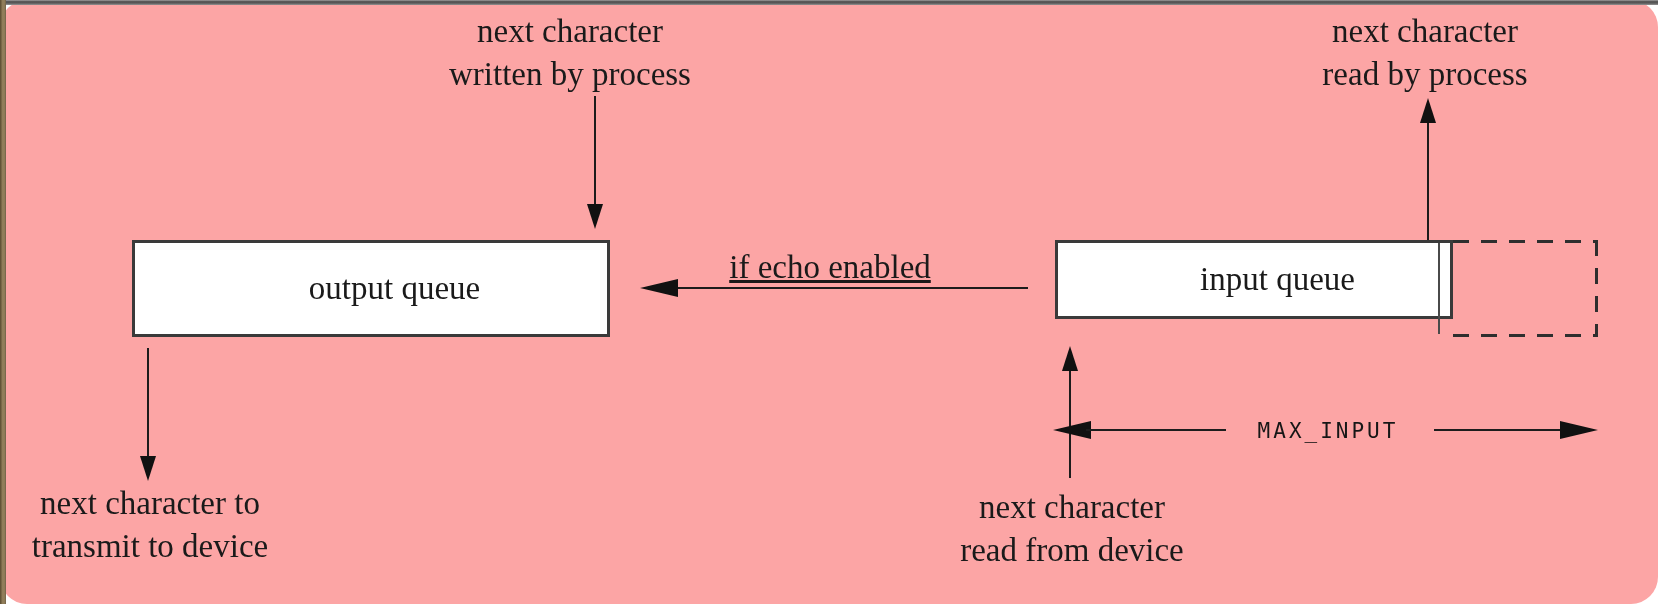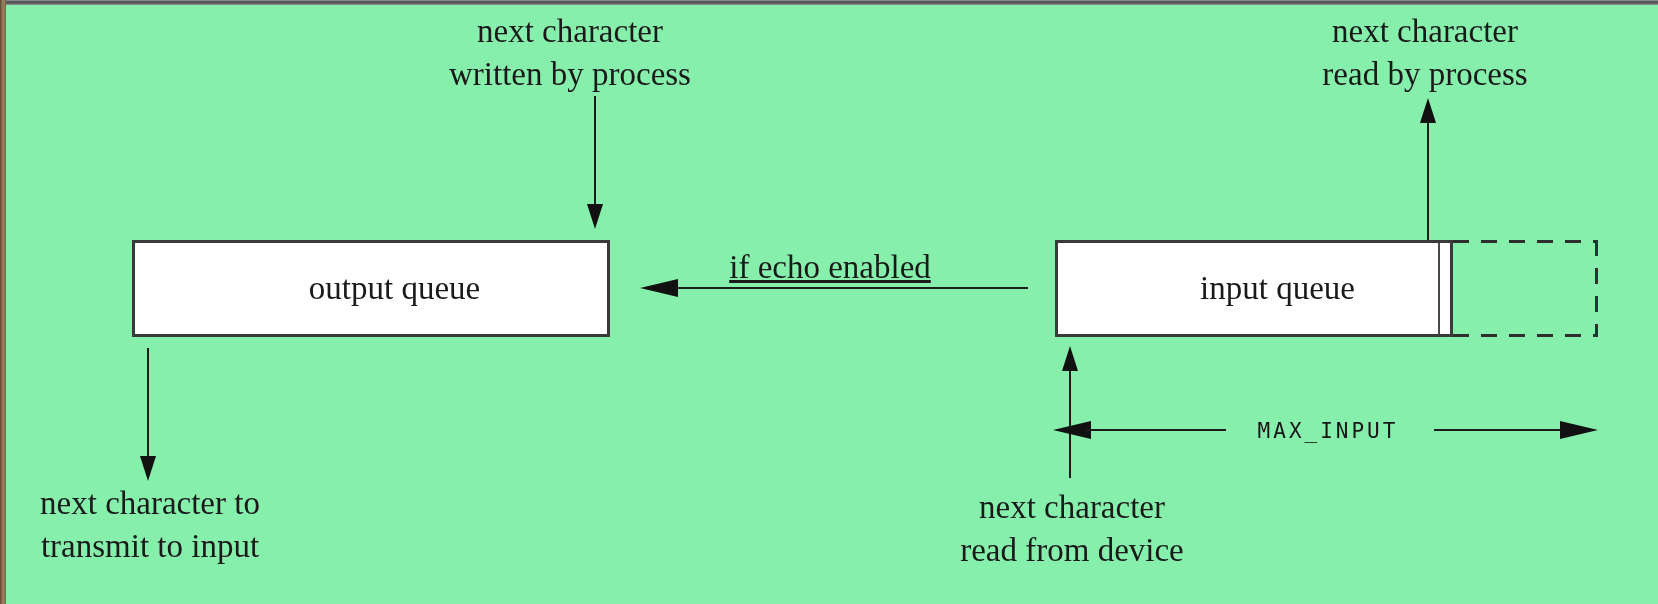--- a/index.html
+++ b/index.html
@@ -5,21 +5,22 @@
   html, body { margin: 0; padding: 0; }
   body {
     width: 1658px; height: 604px;
     background: #ffffff;
     overflow: hidden;
     font-family: "Liberation Serif", "DejaVu Serif", serif;
   }
   .canvas {
     position: relative;
     width: 1658px; height: 604px;
-    background: #86efac;
+    background: #fca5a5;
+    border-radius: 27px;
   }
   
   .top-border {
     position: absolute; left: 0; top: 0; width: 1658px; height: 5px;
     background: linear-gradient(180deg, #a2a2a2 0%, #4d4d4d 35%, #5e5e5e 65%, #949494 100%);
   }
   .left-border {
     position: absolute; left: 0; top: 0; width: 6px; height: 604px;
     background: linear-gradient(90deg, #57492f 0%, #93805c 45%, #8d7a57 75%, #6f6047 100%);
   }
@@ -105,21 +106,21 @@
   <div class="queue-box" style="left:132px; top:240px; width:478px; height:97px;">
     <span class="box-label">output queue</span>
   </div>
 
   <div class="label" style="left:830px; top:246px;text-decoration:underline;">if echo enabled</div>
   <div>
     <div class="shaft-h" style="left:668px; top:287px; width:360px;"></div>
     <div class="head head-left" style="left:640px; top:279px;"></div>
   </div>
 
-  <div class="queue-box" style="left:1055px; top:240px; width:398px; height:97px;">
+  <div class="queue-box" style="left:1055px; top:240px; width:398px; height:79px;">
     <span class="box-label">input queue</span>
   </div>
   <div class="inner-divider" style="left:1438px; top:243px; height:91px;"></div>
 
   <div>
     <div class="dash-h" style="left:1453px; top:240px; width:145px;"></div>
     <div class="dash-h" style="left:1453px; top:334px; width:145px;"></div>
     <div class="dash-v" style="left:1595px; top:240px; height:97px;"></div>
   </div>
 
@@ -128,21 +129,21 @@
   <div>
     <div class="shaft-v" style="left:1427px; top:120px; height:120px;"></div>
     <div class="head head-up" style="left:1420px; top:98px;"></div>
   </div>
 
   <div>
     <div class="shaft-v" style="left:147px; top:348px; height:110px;"></div>
     <div class="head head-down" style="left:140px; top:456px;"></div>
   </div>
   <div class="label" style="left:150px; top:482px;">next character to
-transmit to input</div>
+transmit to device</div>
 
   <div>
     <div class="shaft-v" style="left:1069px; top:368px; height:110px;"></div>
     <div class="head head-up" style="left:1062px; top:346px;"></div>
   </div>
   <div class="label" style="left:1072px; top:486px;">next character
 read from device</div>
 
   <div>
     <div class="head head-left" style="left:1053px; top:421px;"></div>

